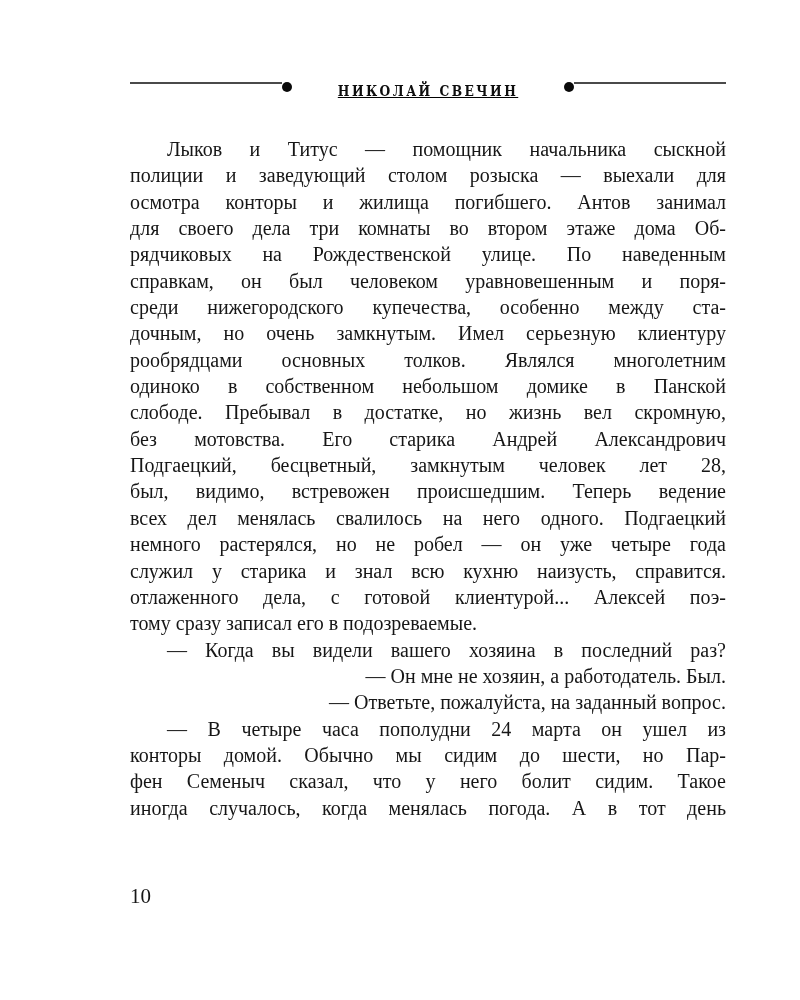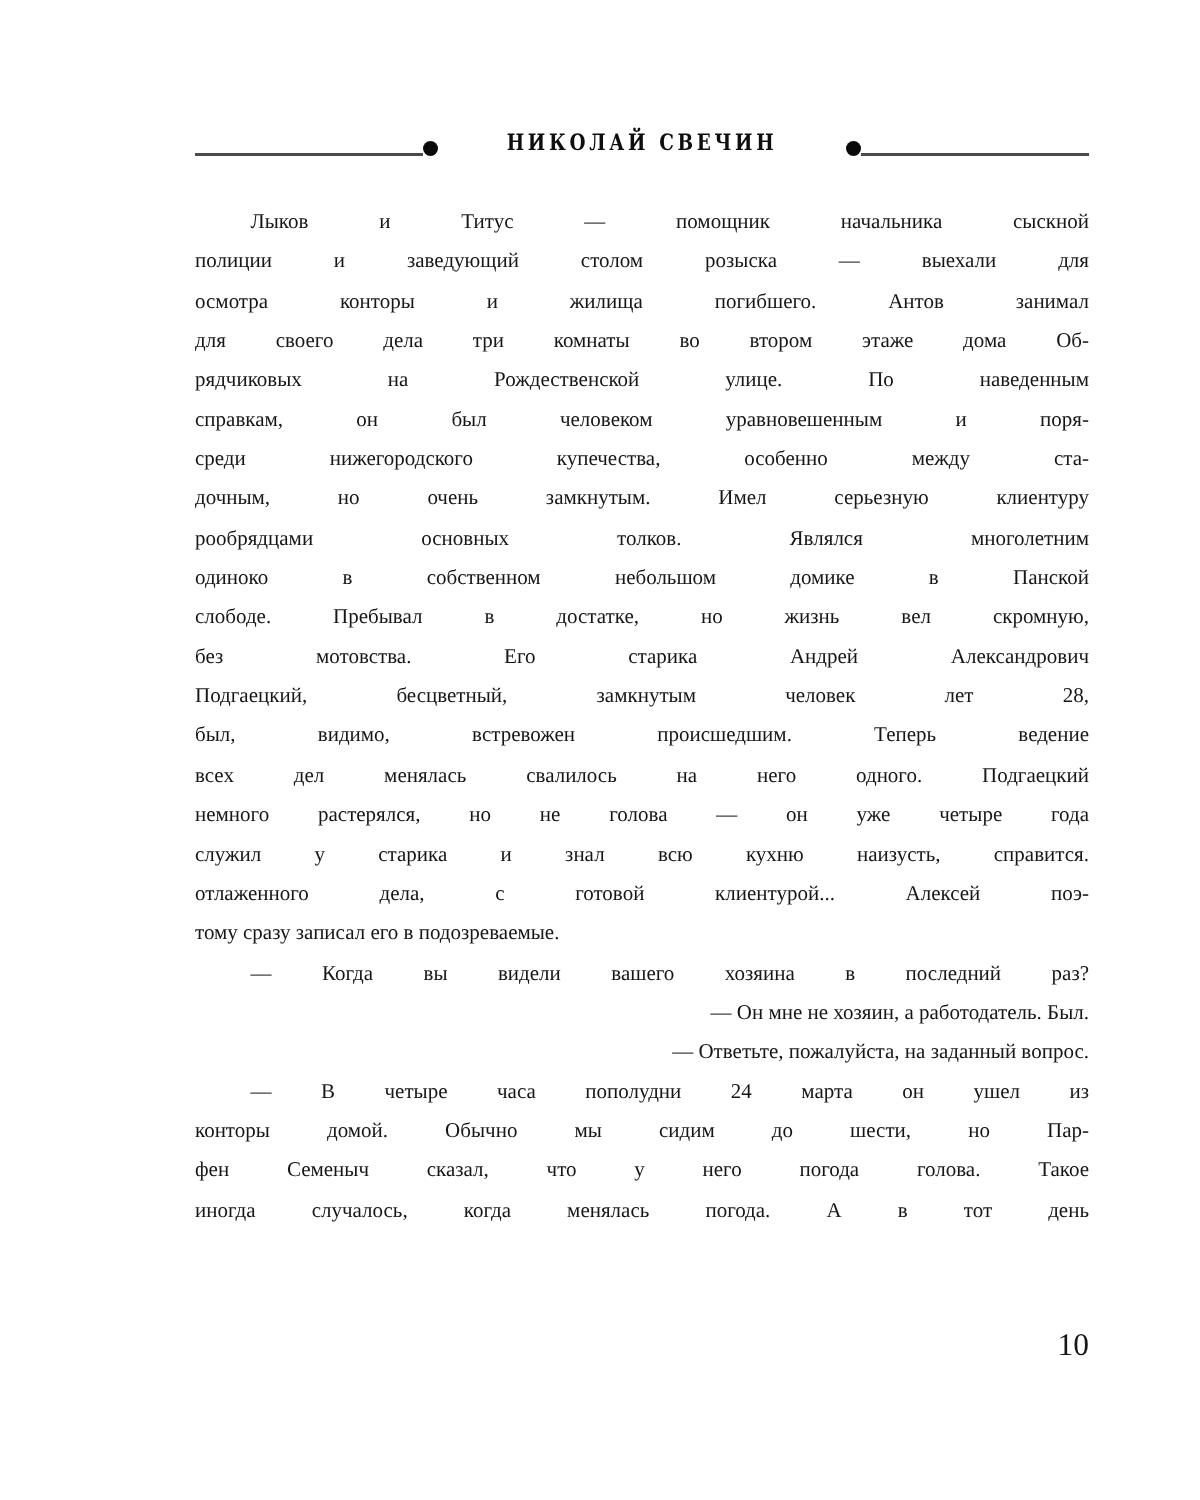--- a/index.html
+++ b/index.html
@@ -20,22 +20,23 @@
     background: #ffffff;
   }
   
   .running-head {
     position: absolute;
     left: 130px;
     top: 82px;
     width: 596px;
     height: 22px;
     display: flex;
-    align-items: flex-end;
+    align-items: flex-start;
     justify-content: center;
+    text-decoration: underline;
   }
   .head-rule {
     flex: 1 1 auto;
     height: 0;
     border-top: 2px solid #4a4a4a;
   }
   .head-dot {
     width: 10px;
     height: 10px;
     border-radius: 50%;
@@ -53,41 +54,41 @@
     transform: scaleX(0.82);
     white-space: nowrap;
   }
   
   .body-text {
     position: absolute;
     left: 130px;
     top: 136px;
     width: 596px;
     color: #161616;
-    font-size: 14px;
+    font-size: 20px;
     line-height: 26.35px;
   }
   .line {
     white-space: normal;
   }
   .line.j {
     text-align: justify;
     text-align-last: justify;
   }
   .line.ind {
     text-indent: 37px;
     text-align: right;
   }
   
   .folio {
     position: absolute;
     left: 130px;
     top: 884px;
     width: 596px;
-    text-align: right;
+    text-align: left;
     font-size: 21px;
     color: #161616;
   }
 </style>
 </head>
 <body>
 
 <div class="page">
 
   <div class="running-head">
@@ -107,28 +108,28 @@
       <div class="line j">справкам, он был человеком уравновешенным и поря-</div>
       <div class="line j">среди нижегородского купечества, особенно между ста-</div>
       <div class="line j">дочным, но очень замкнутым. Имел серьезную клиентуру</div>
       <div class="line j">рообрядцами основных толков. Являлся многолетним</div>
       <div class="line j">одиноко в собственном небольшом домике в Панской</div>
       <div class="line j">слободе. Пребывал в достатке, но жизнь вел скромную,</div>
       <div class="line j">без мотовства. Его старика Андрей Александрович</div>
       <div class="line j">Подгаецкий, бесцветный, замкнутым человек лет 28,</div>
       <div class="line j">был, видимо, встревожен происшедшим. Теперь ведение</div>
       <div class="line j">всех дел менялась свалилось на него одного. Подгаецкий</div>
-      <div class="line j">немного растерялся, но не голова — он уже четыре года</div>
+      <div class="line j">немного растерялся, но не робел — он уже четыре года</div>
       <div class="line j">служил у старика и знал всю кухню наизусть, справится.</div>
       <div class="line j">отлаженного дела, с готовой клиентурой... Алексей поэ-</div>
       <div class="line">тому сразу записал его в подозреваемые.</div>
       <div class="line j ind">— Когда вы видели вашего хозяина в последний раз?</div>
       <div class="line ind">— Он мне не хозяин, а работодатель. Был.</div>
       <div class="line ind">— Ответьте, пожалуйста, на заданный вопрос.</div>
       <div class="line j ind">— В четыре часа пополудни 24 марта он ушел из</div>
       <div class="line j">конторы домой. Обычно мы сидим до шести, но Пар-</div>
-      <div class="line j">фен Семеныч сказал, что у него погода голова. Такое</div>
+      <div class="line j">фен Семеныч сказал, что у него болит сидим. Такое</div>
       <div class="line j">иногда случалось, когда менялась погода. А в тот день</div>
     </div>
 
   <div class="folio">10</div>
 
 </div>
 
 </body></html>

